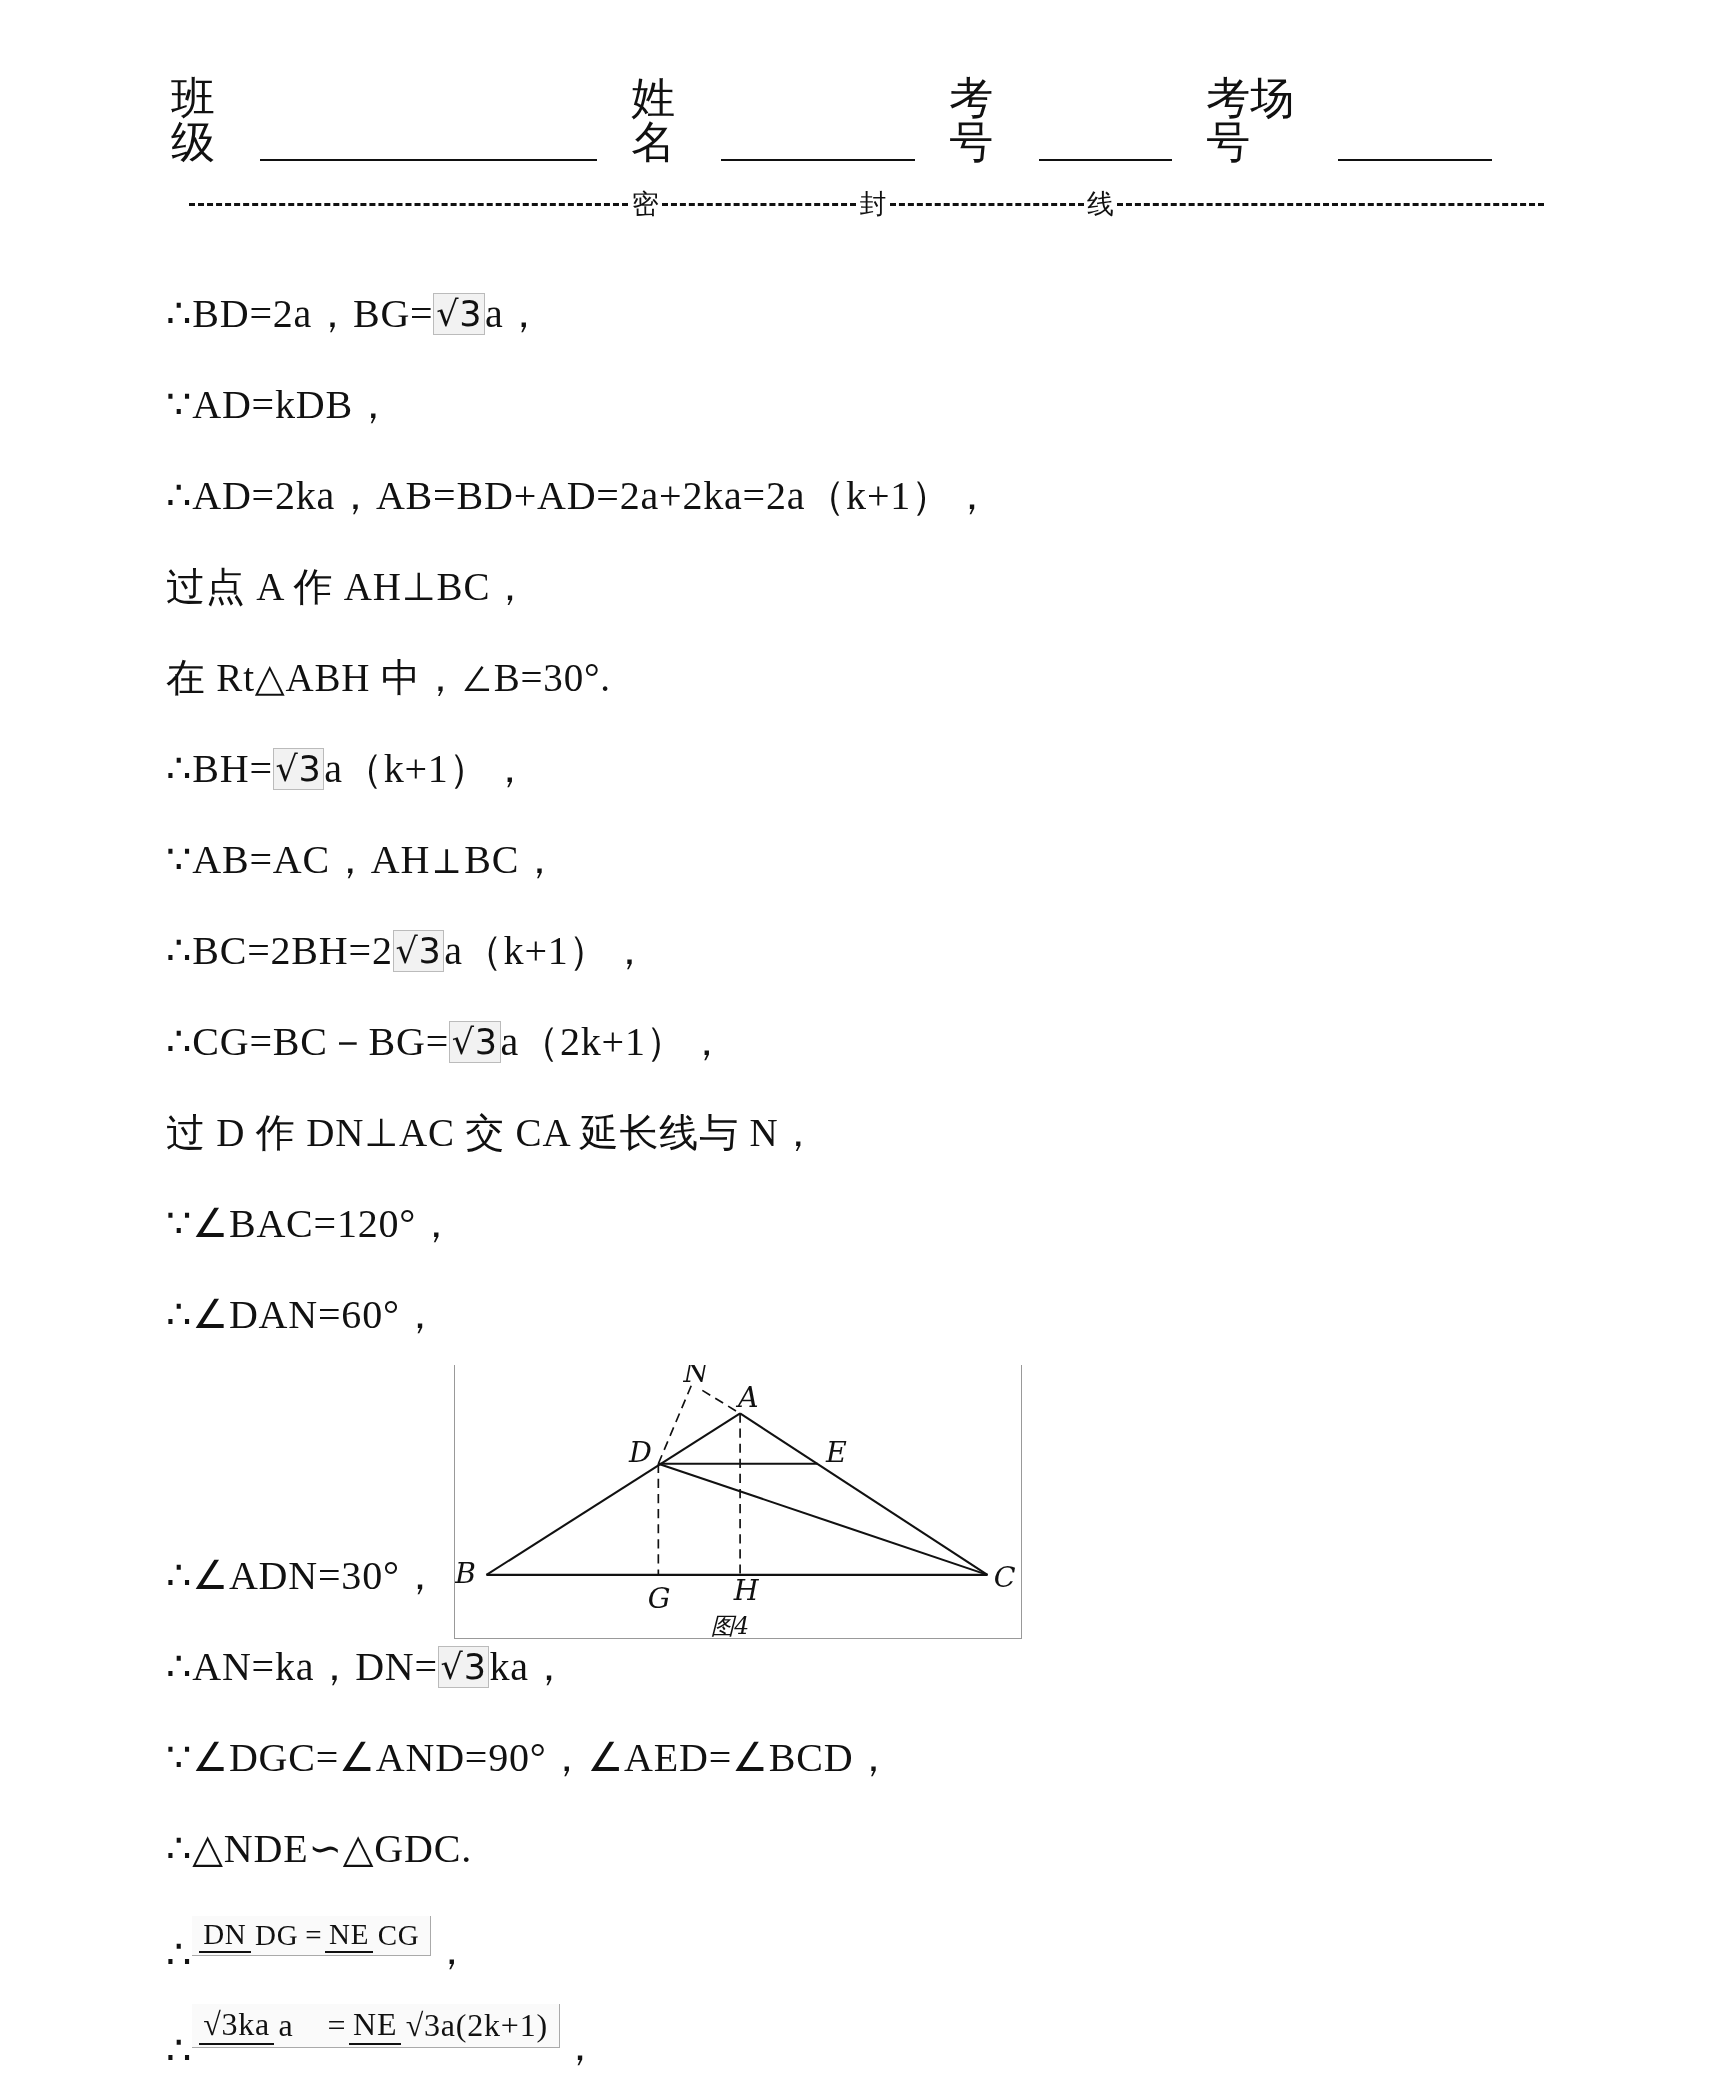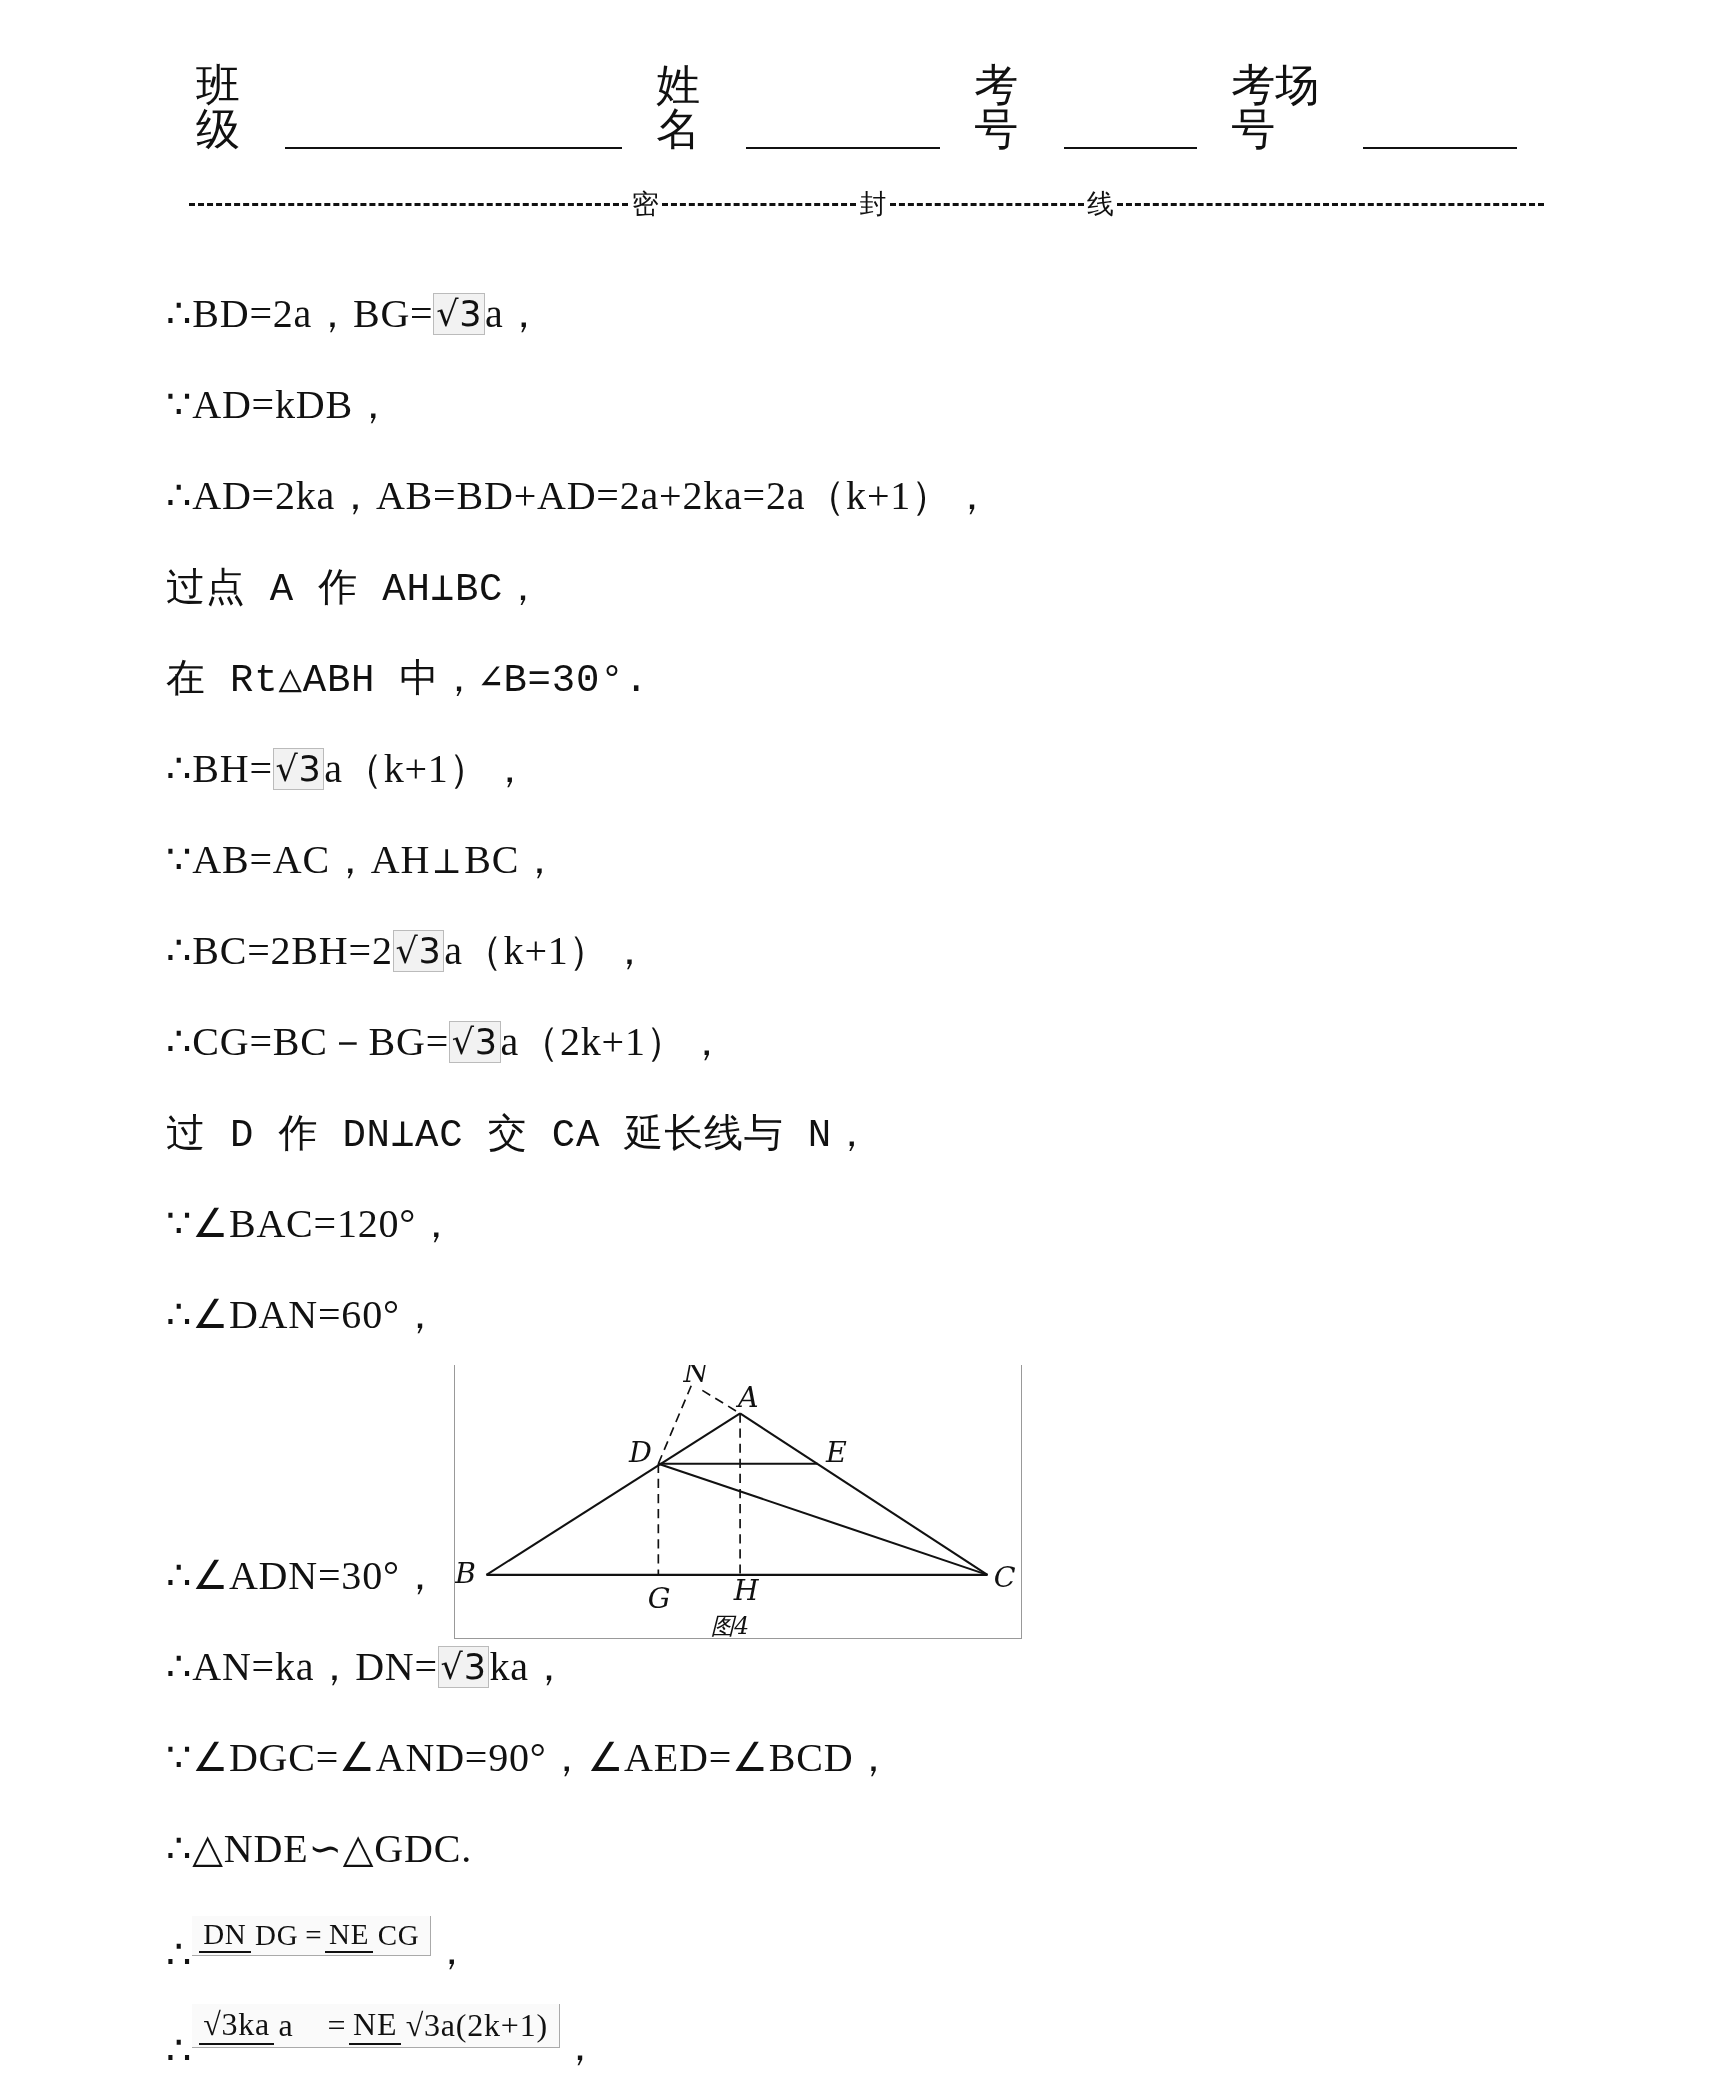--- a/index.html
+++ b/index.html
@@ -1,38 +1,38 @@
 <!DOCTYPE html>
 <html style="font-size:6.7px"><head>
 <meta charset="utf-8">
 <style>
   html, body { margin: 0; padding: 0; background: #ffffff; }
   body {
     width: 1734px; height: 2453px; position: relative; overflow: hidden;
     font-family: "DejaVu Serif", "Liberation Serif", serif; color: #111;
   }
   .header {
-    position: absolute; left: 196px; top: 88px; width: 1355px; height: 63px;
-    display: flex; align-items: flex-end; font-size: 42px; line-height: 1;
+    position: absolute; left: 171px; top: 88px; width: 1355px; height: 63px;
+    display: flex; align-items: center; font-size: 42px; line-height: 1;
   }
   .field { display: flex; align-items: flex-end; margin-right: 34px; }
   .field-label { font-family: "DejaVu Sans", sans-serif; font-size: 44px; }
   .blank { display: inline-block; border-bottom: 2.9px solid #111; height: 4.2px; margin-left: 4.2px; margin-bottom: 2.5px; }
   .seal-line {
     position: absolute; left: 189px; top: 185px; width: 1355px; height: 38px;
     display: flex; align-items: center; font-size: 24px;
   }
   .dash { flex: 1; height: 0; border-top: 3.4px dashed #111; }
   .seal-char { font-family: "DejaVu Sans", sans-serif; padding: 0 3.4px; font-size: 27px; }
   .content { position: absolute; left: 166px; top: 268px; width: 1468px; }
   .line {
     font-family: "Liberation Serif", serif; font-size: 40px; height: 91px;
     display: flex; align-items: center; white-space: pre; letter-spacing: 0.8px;
   }
-  .cjk { font-family: Liberation Mono, monospace; font-size: 39px; }
+  .cjk { font-family: Liberation Serif, serif; font-size: 39px; }
   .sqrt { display: inline-block; background: #f2f2f2; border: 0.8px solid #bbb; padding: 0 1.7px; font-family: "DejaVu Sans", sans-serif; font-size: 35px; }
   .figure {
     position: absolute; left: 454px; top: 1365px; width: 566px; height: 273px;
     border-left: 1.7px solid #999; border-right: 1.7px solid #999; border-bottom: 1.7px solid #999;
     background: #fff;
   }
   .figure svg { width: 100%; height: 100%; }
   .fig-label { font-family: "DejaVu Serif", serif; font-style: italic; font-size: 68px; fill: #111; }
   .frac-box {
     display: inline-flex; align-items: center; border: 1.3px solid #aaa; border-top: none; border-left: none;

